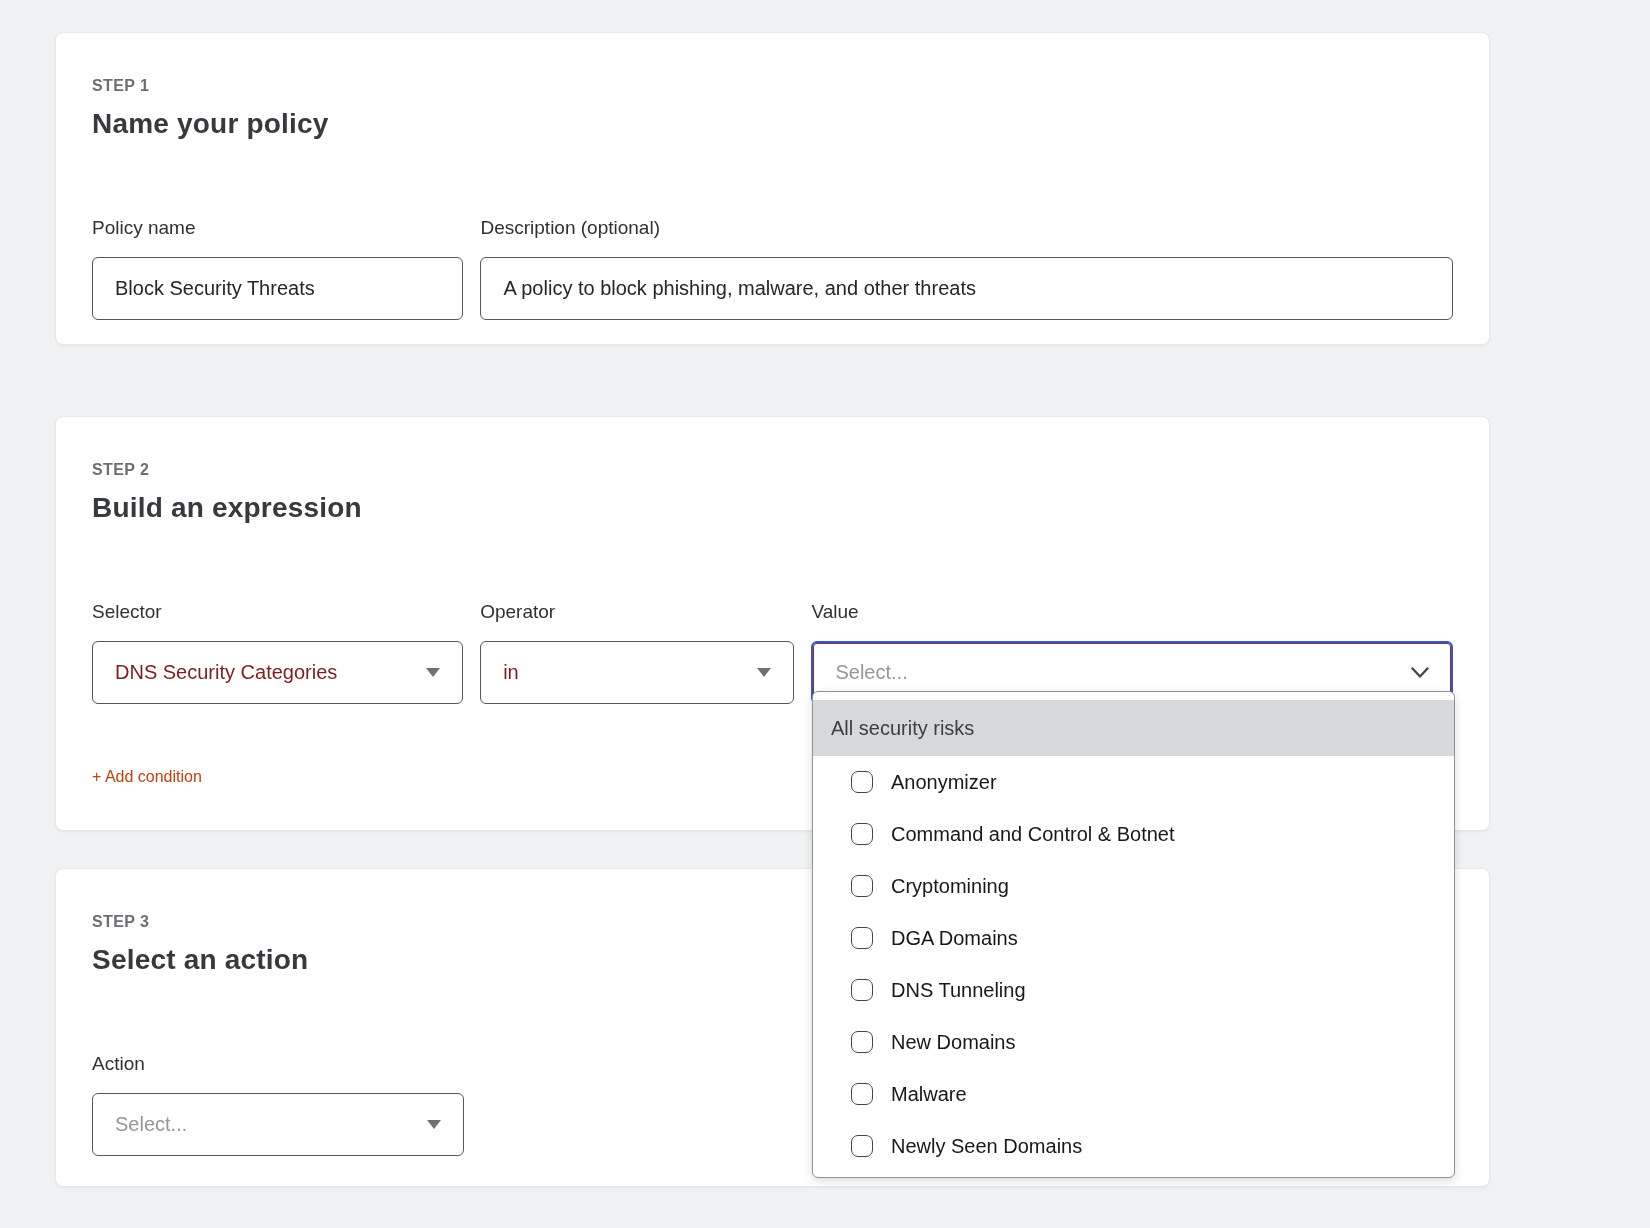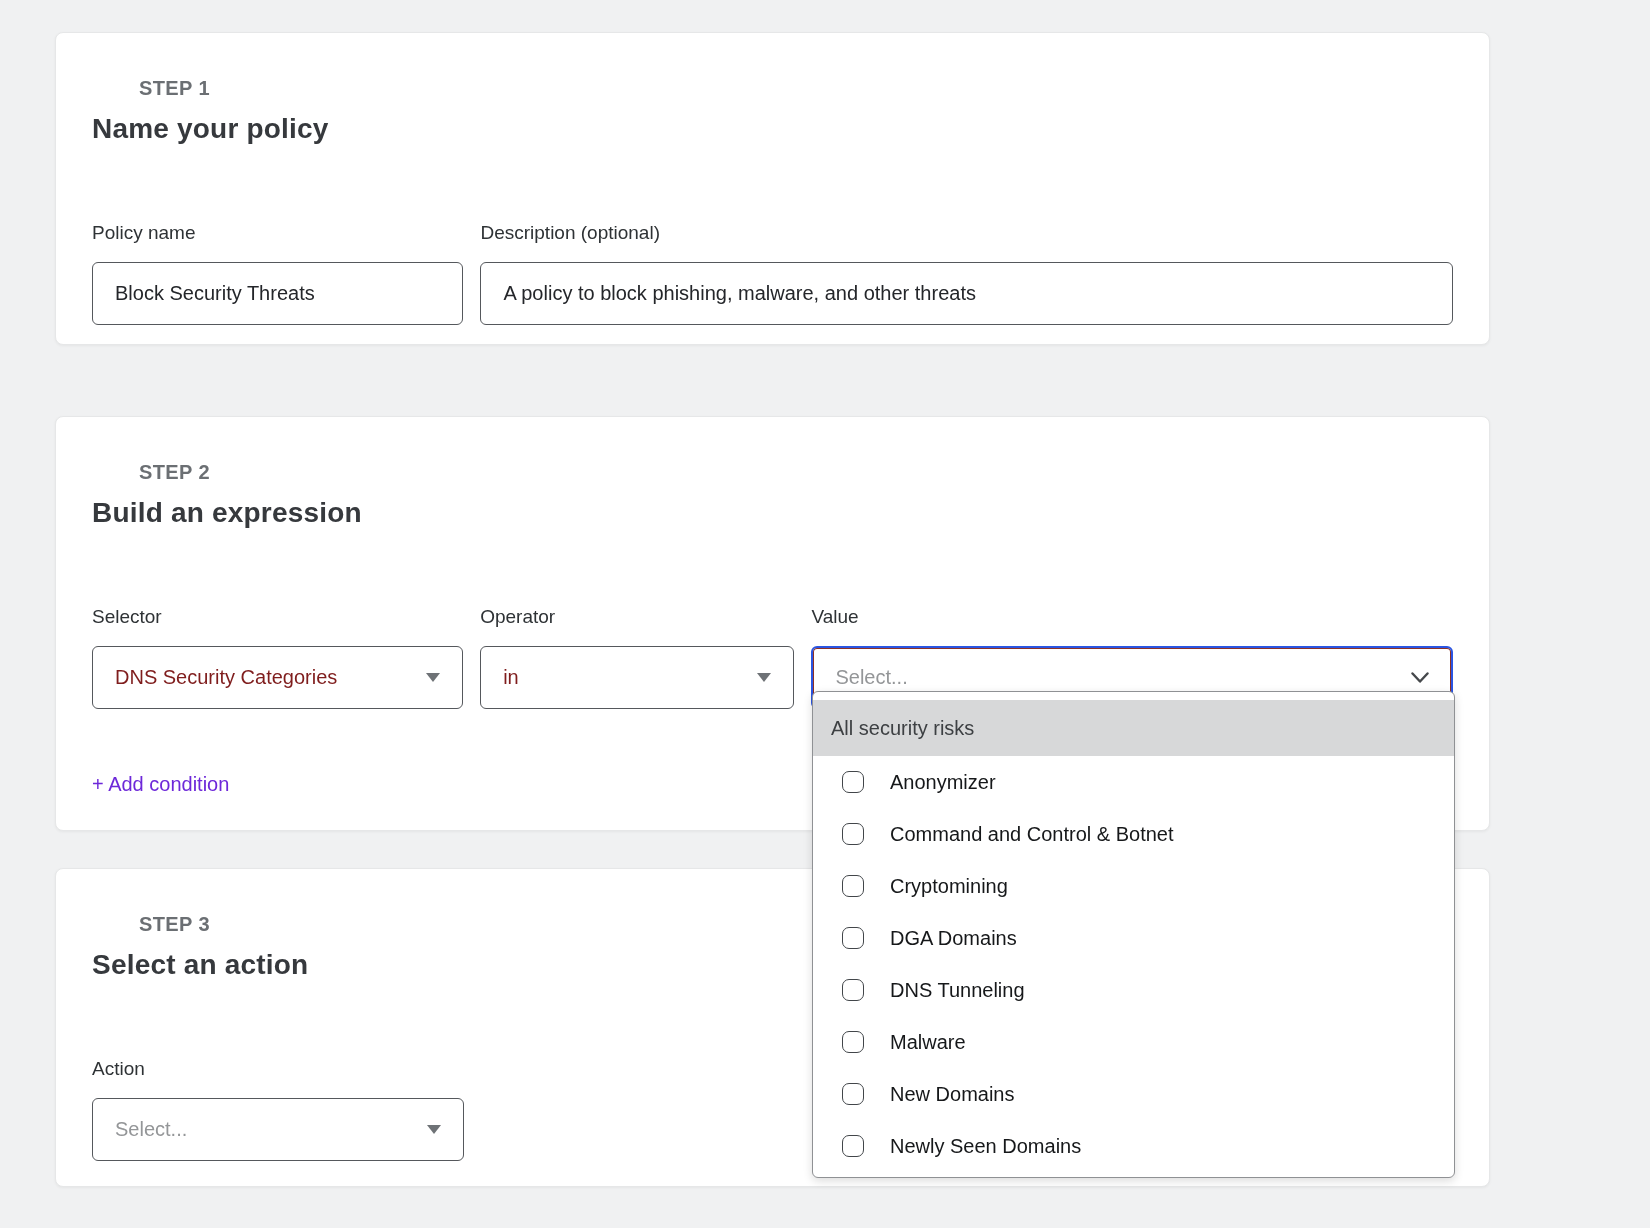--- a/index.html
+++ b/index.html
@@ -14,22 +14,22 @@
     position:absolute; left:55px; width:1435px;
     background:#ffffff; border:1px solid #e6e7e8; border-radius:8px;
     box-shadow:0 1px 3px rgba(0,0,0,0.05);
     padding:0 36px;
   }
   #card-step1 { top:32px;  height:313px; }
   #card-step2 { top:416px; height:415px; }
   #card-step3 { top:868px; height:319px; }
 
   .step-label {
-    margin-top:44px; font-size:20px; font-weight:600;
-    color:#6b6f73; letter-spacing:0.4px;margin-left:47px;
+    margin-top:44px; font-size:16px; font-weight:600;
+    color:#6b6f73; letter-spacing:0.4px;
   }
   .card h2 {
     margin-top:13px; font-size:28px; font-weight:700; color:#36393d;
     letter-spacing:0.2px;
   }
   .fields { display:flex; gap:17px; margin-top:77px; }
   .field-label { font-size:19px; color:#2e3235; margin-bottom:18px; }
 
   .w-col1 { width:372px; }
   .w-col2 { width:315px; }
@@ -53,38 +53,38 @@
     border-left:7px solid transparent; border-right:7px solid transparent;
     border-top:9px solid #6e7276;
   }
   .select-focused {
     border:2px solid #2b55e2;
     box-shadow:inset 0 0 0 1px #8d3126;
   }
   .chevron-svg { flex:0 0 auto; margin-left:12px; }
 
   .add-condition {
-    display:inline-block; margin-top:64px; font-size:20px;
-    color:#6d28d9; text-decoration:none; cursor:pointer;
+    display:inline-block; margin-top:64px; font-size:16px;
+    color:#c2410c; text-decoration:none; cursor:pointer;
   }
 
   
   .dropdown-panel {
     position:absolute; left:812px; top:691px; width:643px; height:487px;
     background:#fff; border:1px solid #8f9194; border-radius:6px;
     box-shadow:0 3px 10px rgba(0,0,0,0.14);
     padding-top:8px; overflow:hidden; z-index:10;
   }
   .dropdown-header {
     height:56px; background:#d7d8d9; color:#3d4043;
     font-size:20px; display:flex; align-items:center; padding:0 18px;
   }
   .dd-item {
     height:52px; display:flex; align-items:center;
-    padding-left:29px; cursor:pointer; background:#fff;gap:8px;
+    padding-left:38px; cursor:pointer; background:#fff;
   }
   .dd-check {
     width:22px; height:22px; flex:0 0 auto;
     border:1.5px solid #42464a; border-radius:7px; background:#fff;
     margin-right:18px;
   }
   .dd-text { font-size:20px; color:#16181a; }
 </style>
 </head>
 <body>
@@ -167,24 +167,24 @@
       <div class="dd-item">
         <span class="dd-check"></span>
         <span class="dd-text">DGA Domains</span>
       </div>
       <div class="dd-item">
         <span class="dd-check"></span>
         <span class="dd-text">DNS Tunneling</span>
       </div>
       <div class="dd-item">
         <span class="dd-check"></span>
-        <span class="dd-text">Malware</span>
+        <span class="dd-text">New Domains</span>
       </div>
       <div class="dd-item">
         <span class="dd-check"></span>
-        <span class="dd-text">New Domains</span>
+        <span class="dd-text">Malware</span>
       </div>
       <div class="dd-item">
         <span class="dd-check"></span>
         <span class="dd-text">Newly Seen Domains</span>
       </div>
     </div>
 </div>
 
 </body></html>

